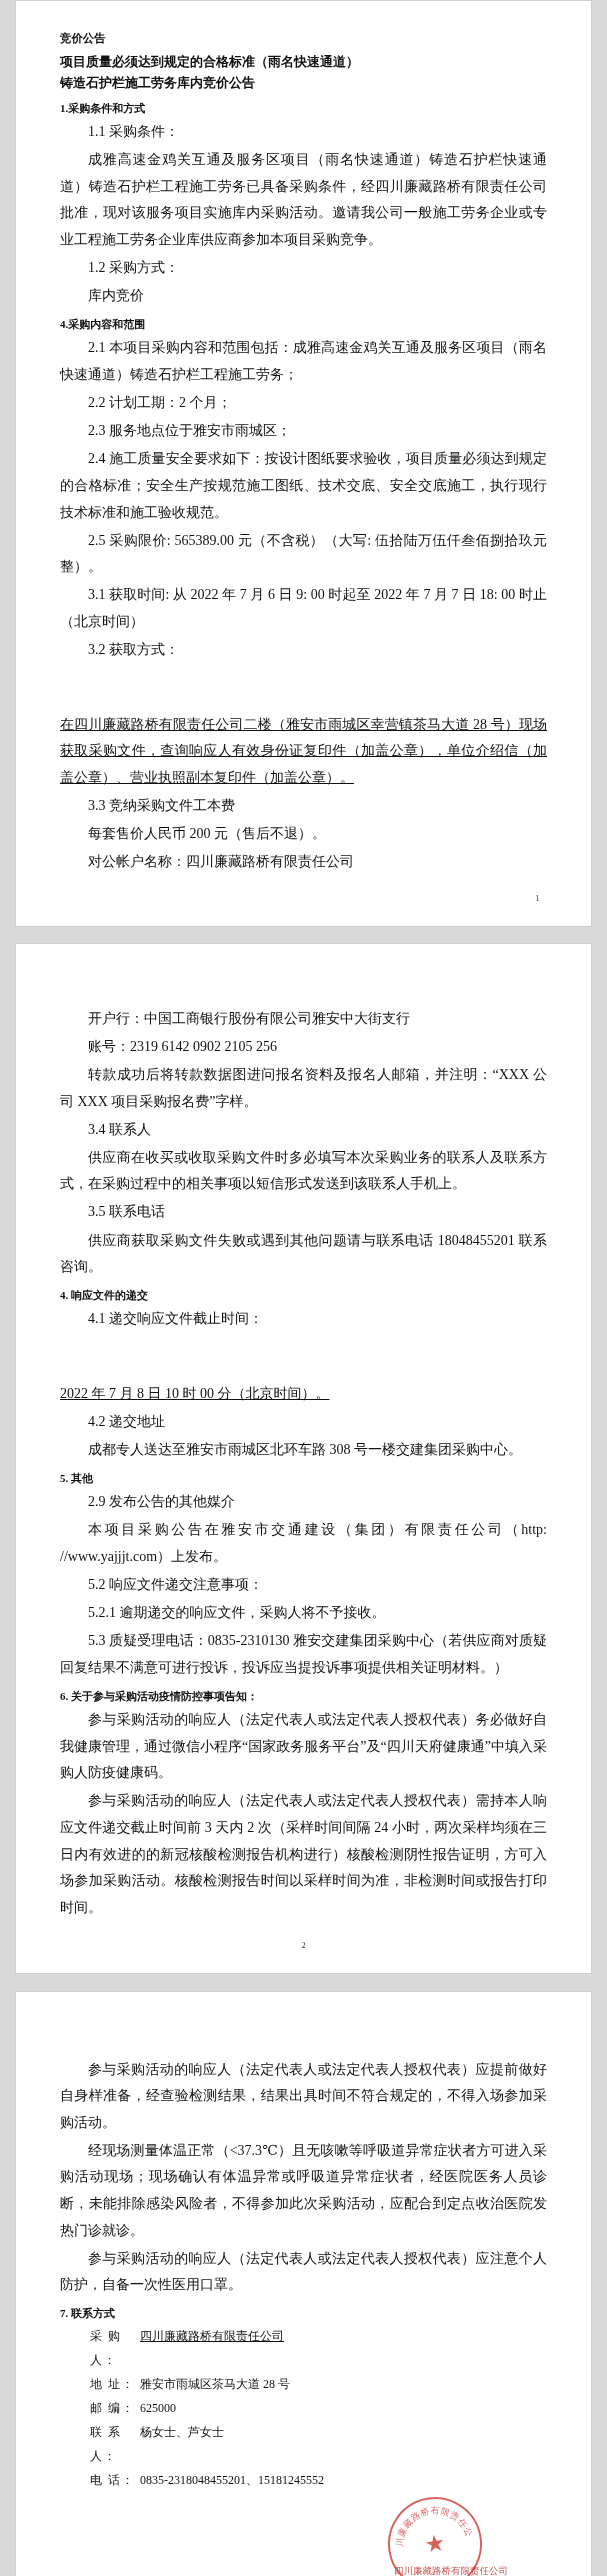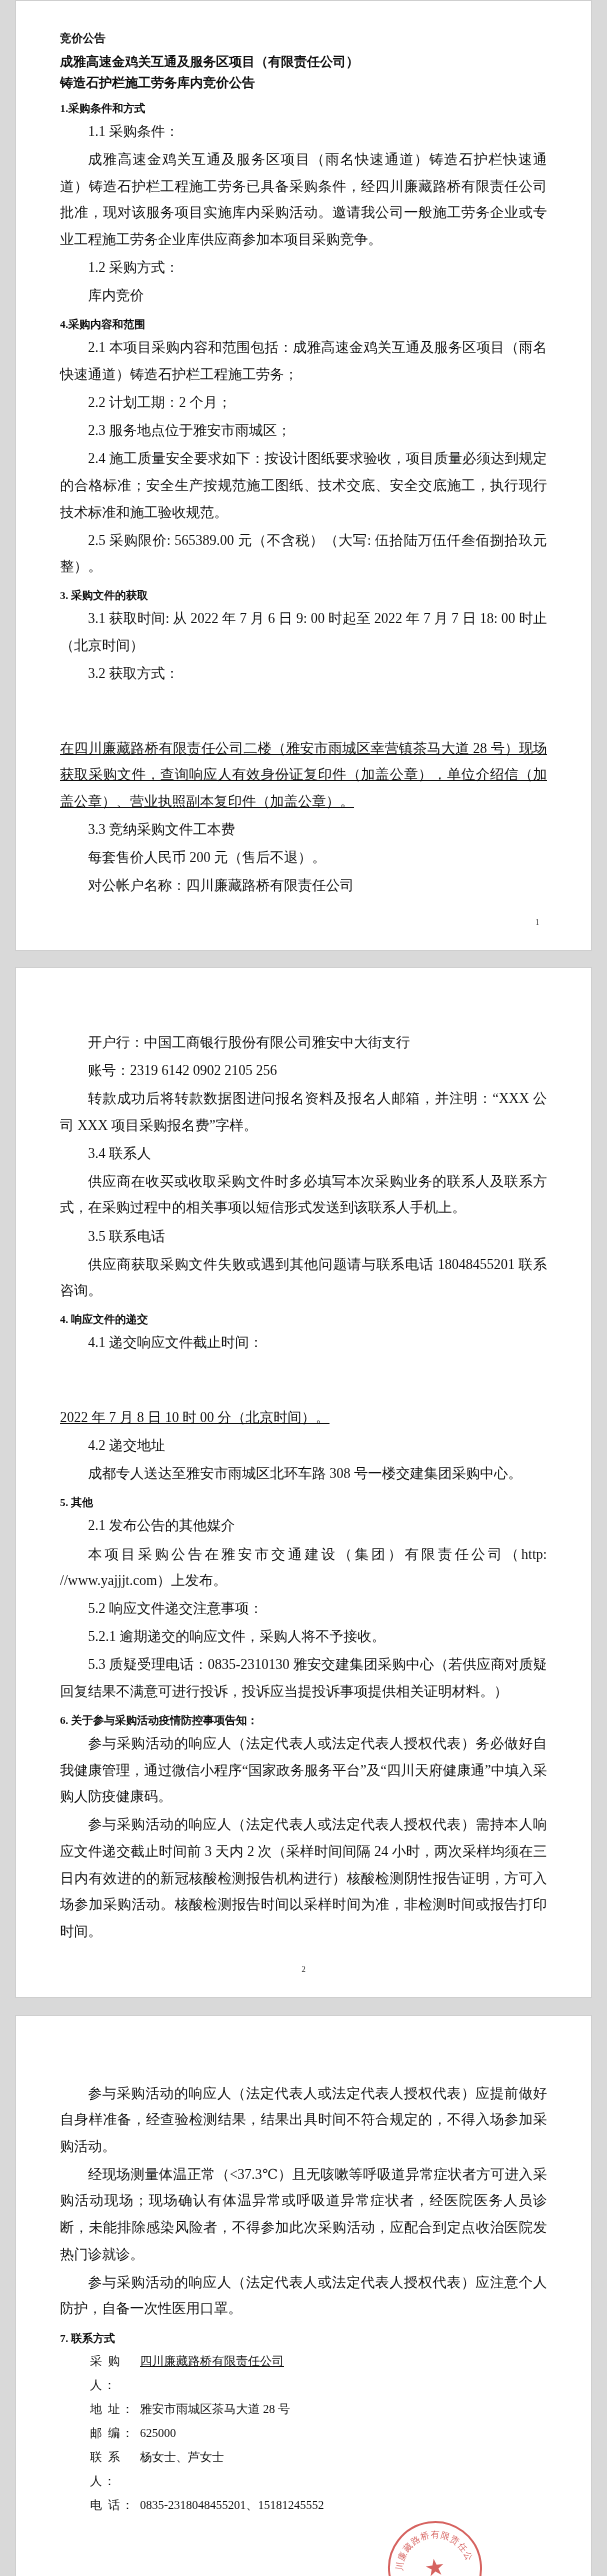--- a/index.html
+++ b/index.html
@@ -103,37 +103,36 @@
     font-size:9.5px;
     opacity:.85;
     text-align:center;
   }
 </style>
 </head>
 <body>
 
 <div class="page">
   <div class="title-center t1">竞价公告</div>
-  <div class="title-center t2">成雅高速金鸡关互通及服务区项目（有限责任公司）</div>
+  <div class="title-center t2">项目质量必须达到规定的合格标准（雨名快速通道）</div>
   <div class="title-center t3">铸造石护栏施工劳务库内竞价公告</div>
 
   <div class="h2">1.采购条件和方式</div>
   <p class="ind">1.1 采购条件：</p>
   <p class="ind">成雅高速金鸡关互通及服务区项目（雨名快速通道）铸造石护栏快速通道）铸造石护栏工程施工劳务已具备采购条件，经四川廉藏路桥有限责任公司批准，现对该服务项目实施库内采购活动。邀请我公司一般施工劳务企业或专业工程施工劳务企业库供应商参加本项目采购竞争。</p>
   <p class="ind">1.2 采购方式：</p>
   <p class="ind">库内竞价</p>
 
   <div class="h2">4.采购内容和范围</div>
   <p class="ind">2.1 本项目采购内容和范围包括：成雅高速金鸡关互通及服务区项目（雨名快速通道）铸造石护栏工程施工劳务；</p>
   <p class="ind">2.2 计划工期：2 个月；</p>
   <p class="ind">2.3 服务地点位于雅安市雨城区；</p>
   <p class="ind">2.4 施工质量安全要求如下：按设计图纸要求验收，项目质量必须达到规定的合格标准；安全生产按规范施工图纸、技术交底、安全交底施工，执行现行技术标准和施工验收规范。</p>
   <p class="ind">2.5 采购限价: 565389.00 元（不含税）（大写: 伍拾陆万伍仟叁佰捌拾玖元整）。</p>
 
-  <div class="h2">3. 采购文件的获取</div>
   <p class="ind">3.1 获取时间: 从 2022 年 7 月 6 日 9: 00 时起至 2022 年 7 月 7 日 18: 00 时止（北京时间）</p>
   <p class="ind">3.2 获取方式：</p>
   <p class="u">在四川廉藏路桥有限责任公司二楼（雅安市雨城区幸营镇茶马大道 28 号）现场获取采购文件，查询响应人有效身份证复印件（加盖公章），单位介绍信（加盖公章）、营业执照副本复印件（加盖公章）。</p>
   <p class="ind">3.3 竞纳采购文件工本费</p>
   <p class="ind">每套售价人民币 200 元（售后不退）。</p>
   <p class="ind">对公帐户名称：四川廉藏路桥有限责任公司</p>
 
   <div class="pageno-right">1</div>
 </div>
 
@@ -151,21 +150,21 @@
   <p class="ind">3.5 联系电话</p>
   <p class="ind">供应商获取采购文件失败或遇到其他问题请与联系电话 18048455201 联系咨询。</p>
 
   <div class="h2">4. 响应文件的递交</div>
   <p class="ind">4.1 递交响应文件截止时间：</p>
   <p class="u">2022 年 7 月 8 日 10 时 00 分（北京时间）。</p>
   <p class="ind">4.2 递交地址</p>
   <p class="ind">成都专人送达至雅安市雨城区北环车路 308 号一楼交建集团采购中心。</p>
 
   <div class="h2">5. 其他</div>
-  <p class="ind">2.1 发布公告的其他媒介</p>
+  <p class="ind">2.9 发布公告的其他媒介</p>
   <p class="ind">本项目采购公告在雅安市交通建设（集团）有限责任公司（http: //www.yajjjt.com）上发布。</p>
   <p class="ind">5.2 响应文件递交注意事项：</p>
   <p class="ind">5.2.1 逾期递交的响应文件，采购人将不予接收。</p>
   <p class="ind">5.3 质疑受理电话：0835-2310130 雅安交建集团采购中心（若供应商对质疑回复结果不满意可进行投诉，投诉应当提投诉事项提供相关证明材料。）</p>
 
   <div class="h2">6. 关于参与采购活动疫情防控事项告知：</div>
   <p class="ind">参与采购活动的响应人（法定代表人或法定代表人授权代表）务必做好自我健康管理，通过微信小程序“国家政务服务平台”及“四川天府健康通”中填入采购人防疫健康码。</p>
   <p class="ind">参与采购活动的响应人（法定代表人或法定代表人授权代表）需持本人响应文件递交截止时间前 3 天内 2 次（采样时间间隔 24 小时，两次采样均须在三日内有效进的的新冠核酸检测报告机构进行）核酸检测阴性报告证明，方可入场参加采购活动。核酸检测报告时间以采样时间为准，非检测时间或报告打印时间。</p>
 
   <div class="pageno">2</div>

